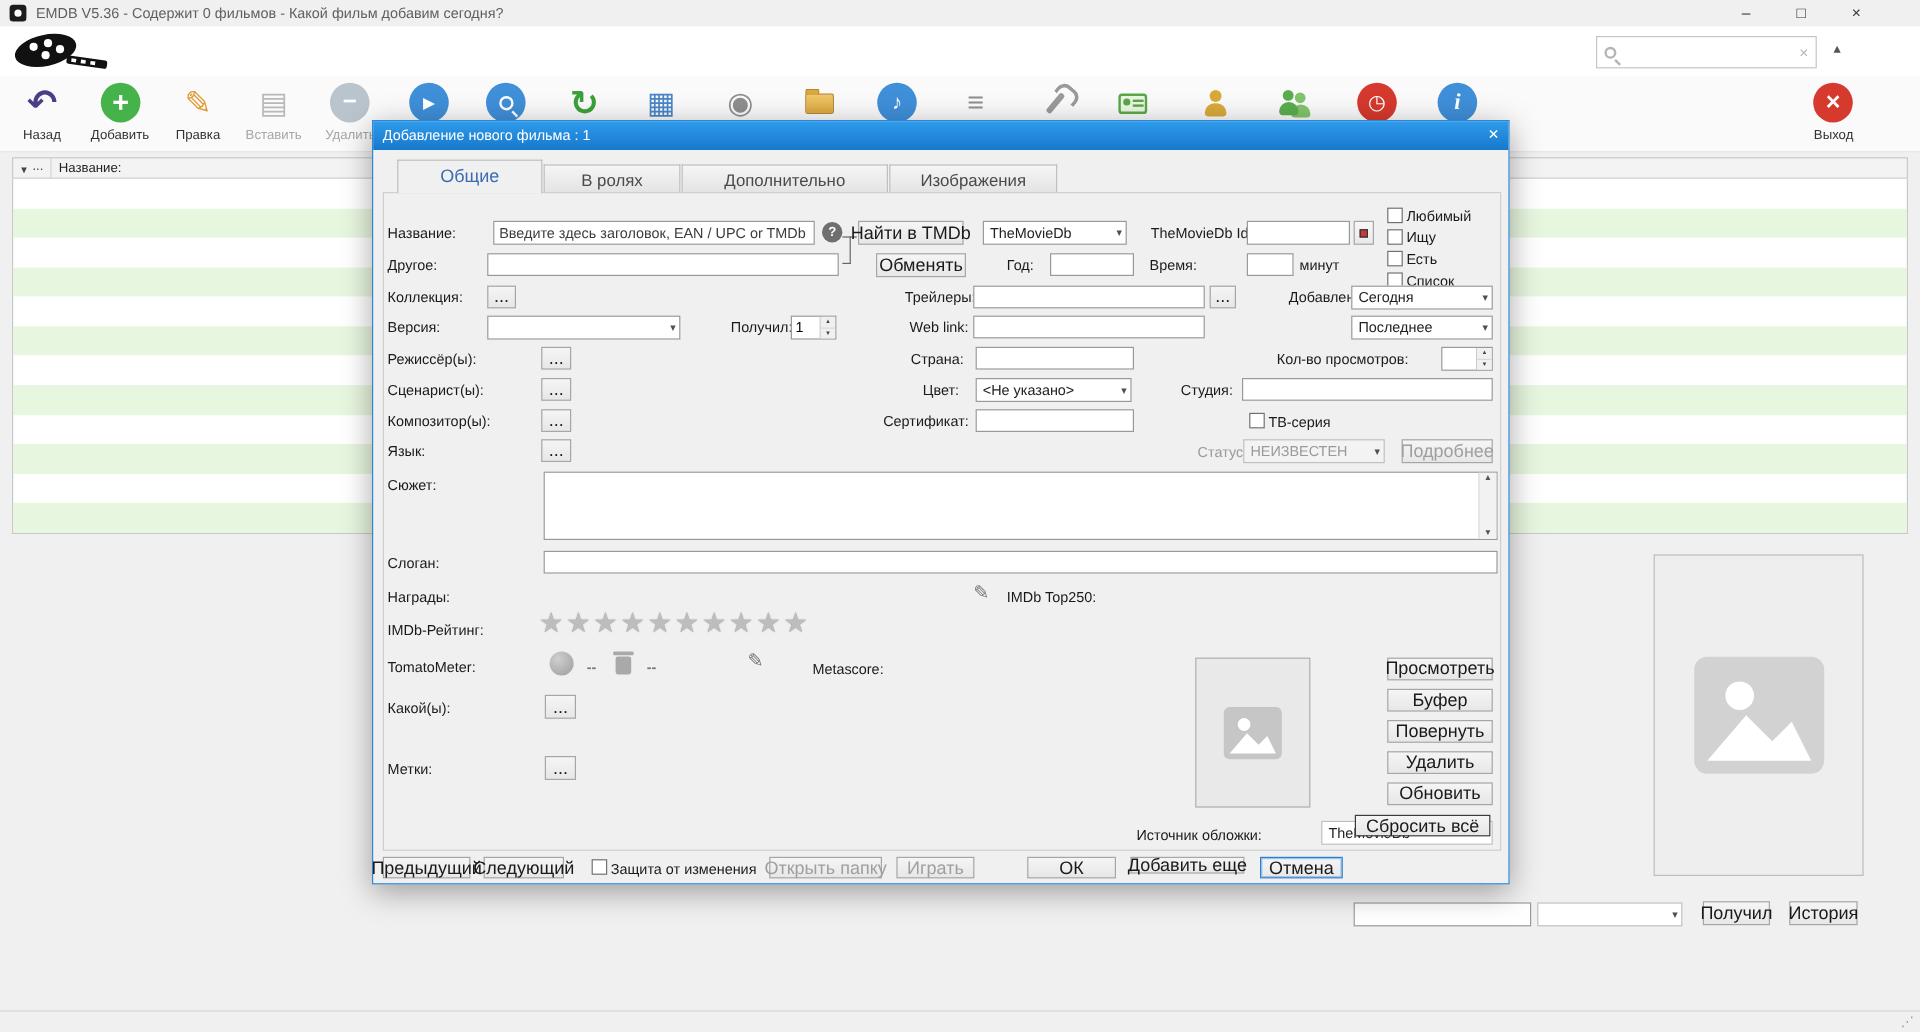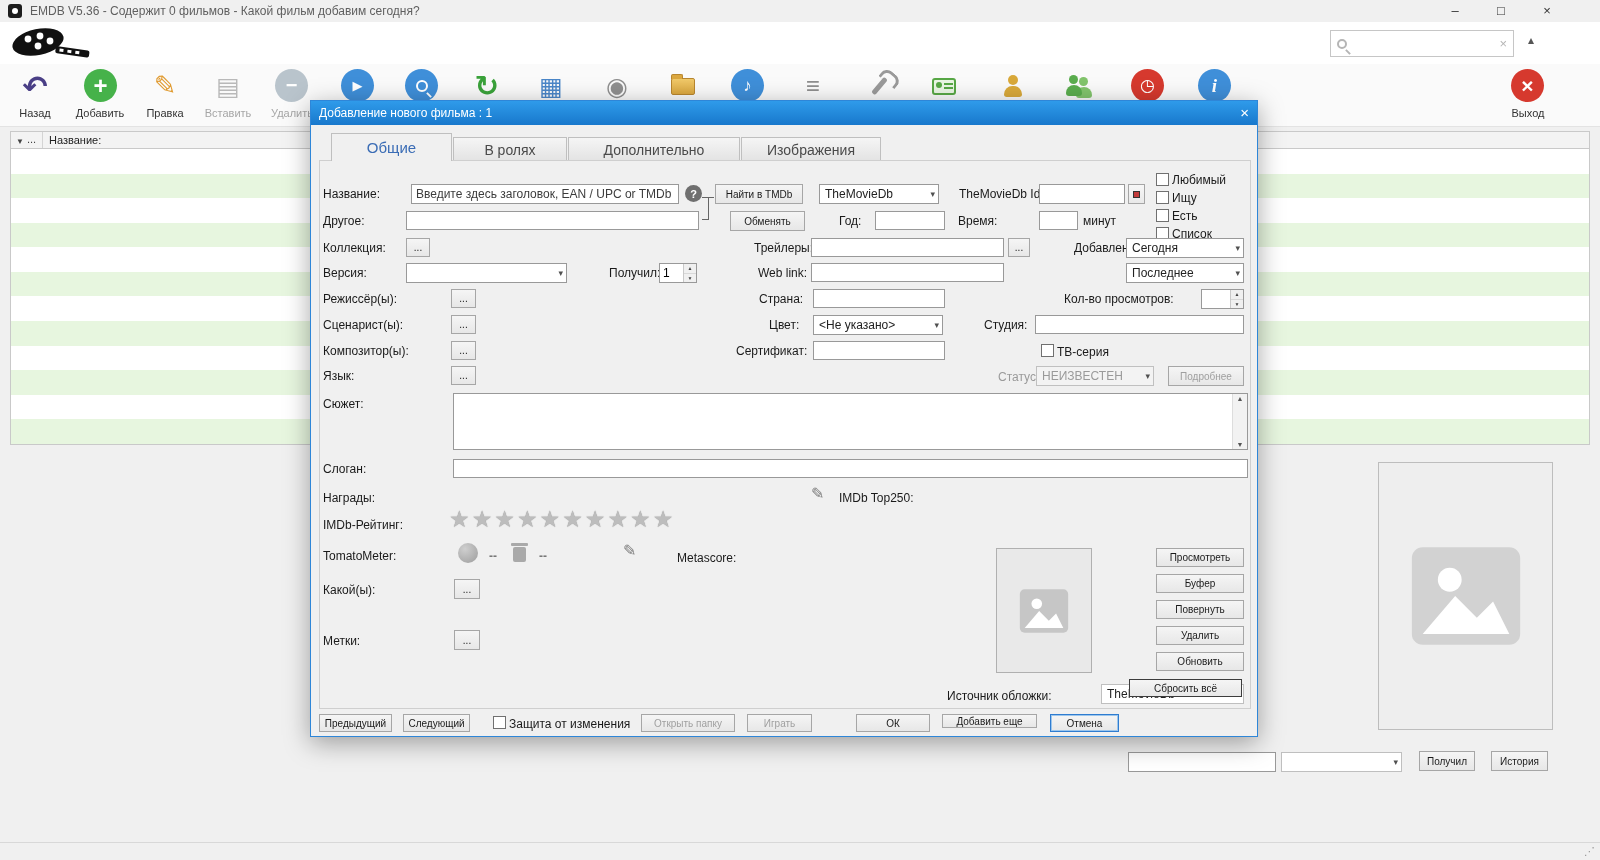--- a/index.html
+++ b/index.html
@@ -59,21 +59,21 @@
   
   .big-cover{position:absolute;left:1378px;top:462px;width:175px;height:268px;background:#eeeeee;border:1px solid #bdbdbd;display:flex;align-items:center;justify-content:center}
   .statusbar{position:absolute;left:0;top:842px;width:1600px;height:18px;background:#f0f0f0;border-top:1px solid #d8d8d8}
   .grip{position:absolute;left:1584px;top:2px;color:#999;font-size:11px}
 
   
   .lbl{position:absolute;font-size:12px;color:#1a1a1a;white-space:nowrap;line-height:14px}
   .lbl.gray{color:#9a9a9a}
   .input{position:absolute;background:#fff;border:1px solid #999;font-size:12px;padding:0 4px;color:#222;outline:none}
   .input::placeholder{color:#3c3c3c}
-  .btn{position:absolute;display:flex;align-items:center;justify-content:center;background:linear-gradient(#f5f5f5,#e7e7e7);border:1px solid #a6a6a6;font-size:10px;color:#1a1a1a;white-space:nowrap}
+  .btn{position:absolute;display:flex;align-items:center;justify-content:center;background:linear-gradient(#f5f5f5,#e7e7e7);border:1px solid #a6a6a6;font-size:15px;color:#1a1a1a;white-space:nowrap}
   .btn.dis{color:#9f9f9f}
   .btn.focus{border:1px solid #2f7cd0;box-shadow:inset 0 0 0 1px #9cc6ec}
   .btn.def{border:1px solid #3c3c3c}
   .combo{position:absolute;background:#fff;border:1px solid #999;font-size:12px;color:#222;display:flex;align-items:center;padding:0 18px 0 5px;white-space:nowrap}
   .combo .chev{position:absolute;right:3px;top:0;height:100%;display:flex;align-items:center;color:#505050;font-size:9px}
   .combo.dis{background:#f3f3f3;color:#9a9a9a;border-color:#c0c0c0}
   .chk{position:absolute;width:13px;height:13px;background:#fff;border:1px solid #707070}
   .spin{position:absolute;background:#fff;border:1px solid #999;font-size:12px}
   .spin .val{position:absolute;left:0;top:0;right:13px;bottom:0;padding:2px 3px}
   .spin .arr{position:absolute;right:0;top:0;width:13px;height:100%;border-left:1px solid #c9c9c9;display:flex;flex-direction:column}

